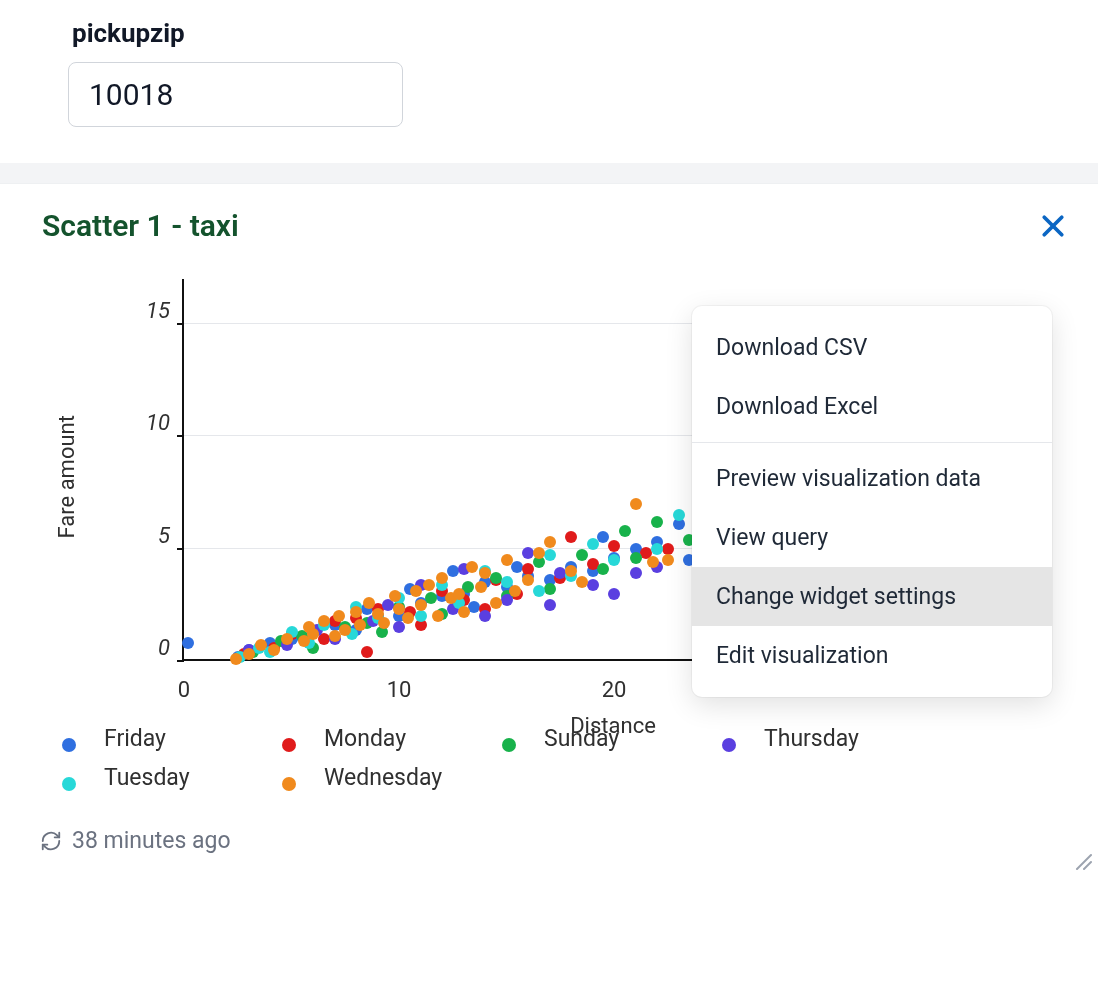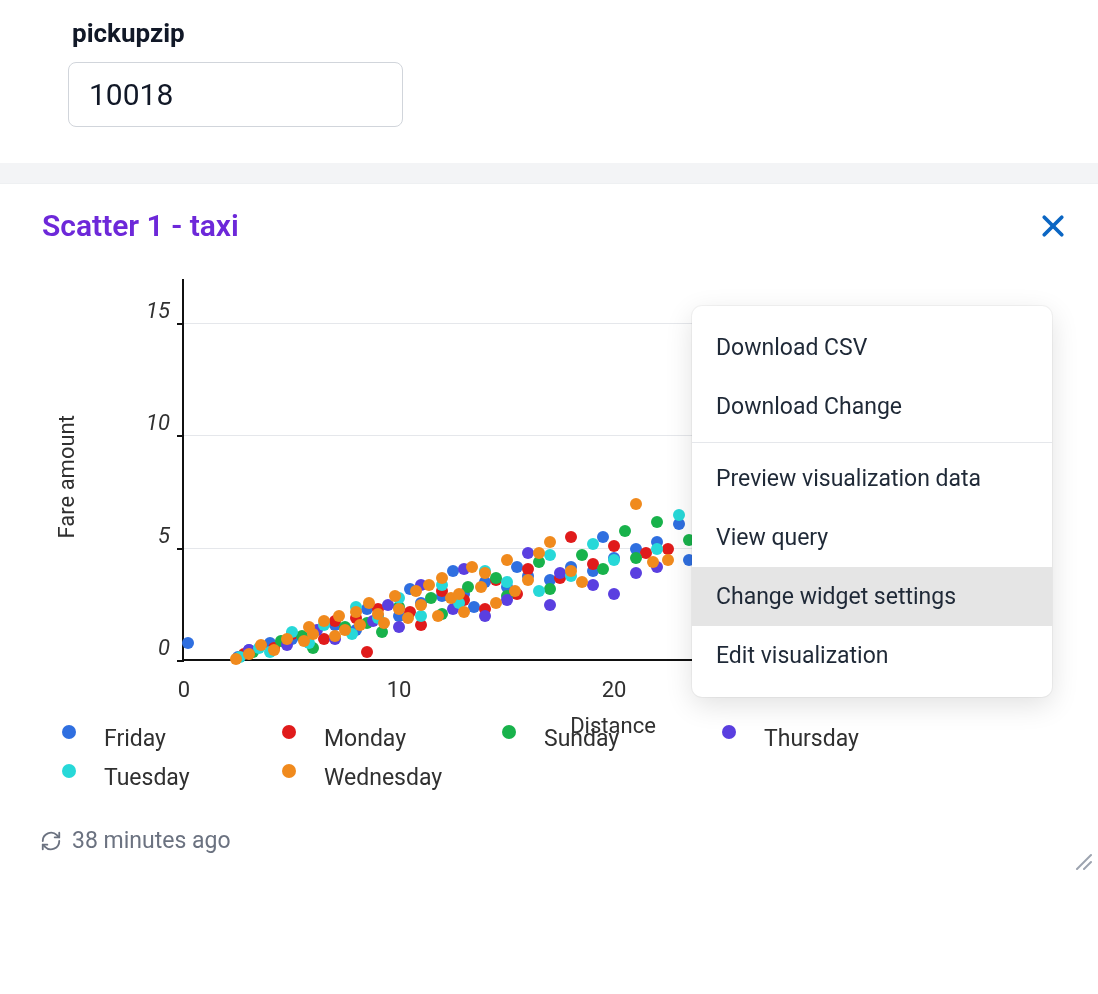--- a/index.html
+++ b/index.html
@@ -57,21 +57,21 @@
   }
   .widget-header {
     display: flex;
     align-items: center;
     justify-content: space-between;
     padding: 0 30px 8px 42px;
   }
   .widget-title {
     font-size: 30px;
     font-weight: 600;
-    color: #6d28d9;
+    color: #14532d;
   }
   .close-icon {
     width: 30px; height: 30px;
     color: #0b66c3;
     cursor: pointer;
   }
   .close-icon svg { width: 100%; height: 100%; display: block; }
 
   .chart-wrap {
     position: relative;
@@ -149,21 +149,21 @@
 
   
   .legend {
     padding: 8px 42px 0 62px;
     display: flex;
     flex-wrap: wrap;
     width: 1020px;
   }
   .legend-item {
     display: flex;
-    align-items: flex-start;
+    align-items: flex-end;
     font-size: 23px;
     color: #303030;
     width: 220px;
     margin: 6px 0;
   }
   .legend-dot {
     width: 14px; height: 14px;
     border-radius: 50%;
     margin-right: 28px;
     flex-shrink: 0;
@@ -448,21 +448,21 @@
           <div class="pt" style="left: 468.7px; bottom: 98.8706px; background: rgb(240, 138, 29);"></div>
           <div class="pt" style="left: 483.75px; bottom: 101.118px; background: rgb(240, 138, 29);"></div>
           <div class="pt" style="left: 516px; bottom: 146.059px; background: rgb(240, 138, 29);"></div>
           <div class="pt" style="left: 602px; bottom: 184.259px; background: rgb(240, 138, 29);"></div>
           <div class="pt" style="left: 623.5px; bottom: 170.776px; background: rgb(240, 138, 29);"></div>
         </div>
     </div>
 
     <div class="menu" id="context-menu">
         <div class="menu-item">Download CSV</div>
-        <div class="menu-item">Download Change</div>
+        <div class="menu-item">Download Excel</div>
         <div class="menu-divider"></div>
         <div class="menu-item">Preview visualization data</div>
         <div class="menu-item">View query</div>
         <div class="menu-item highlighted">Change widget settings</div>
         <div class="menu-item">Edit visualization</div>
       </div>
   </div>
 
   <div class="legend" id="legend">
       <div class="legend-item">

